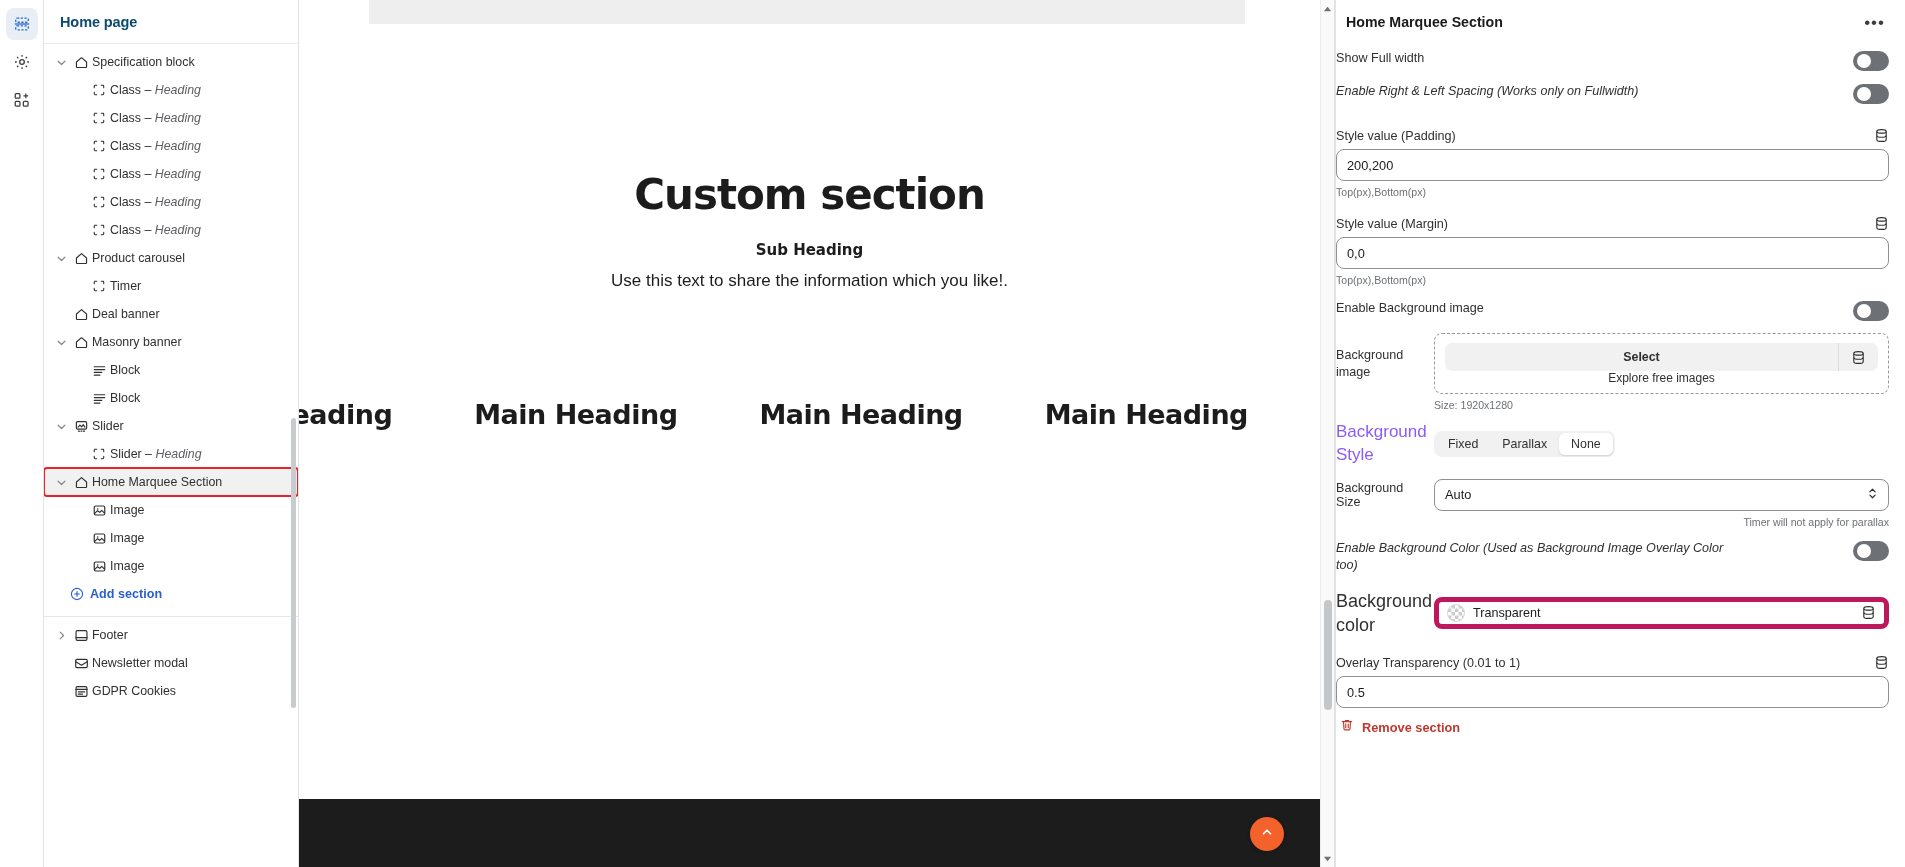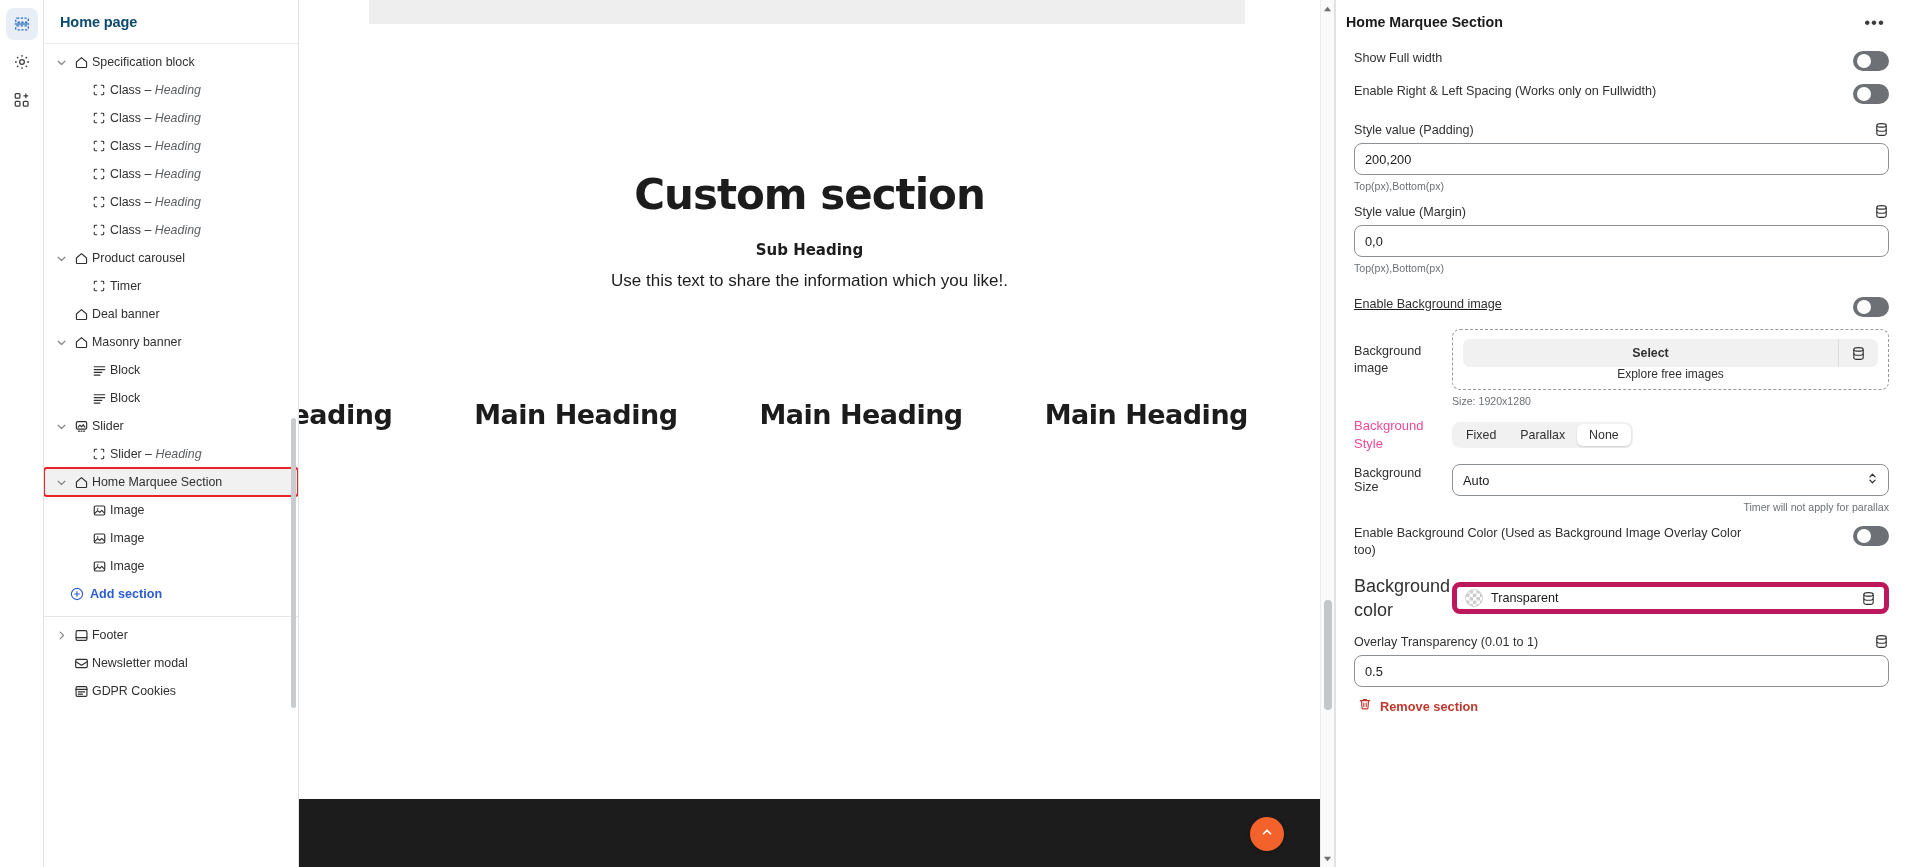--- a/index.html
+++ b/index.html
@@ -194,44 +194,44 @@
     overflow: hidden;
   }
   .set-header {
     height: 44px; flex: 0 0 44px;
     display: flex; align-items: center; justify-content: space-between;
     padding: 0 16px 0 10px;
   }
   .set-title { font-size: 14.2px; font-weight: 700; color: #1a1a1a; }
   .kebab { color: #3d3d3d; cursor: pointer; font-size: 17px; line-height: 1; letter-spacing: 1px; padding: 2px 4px;}
 
-  .set-body { flex: 1 1 auto; padding: 0 16px 0 18px; overflow: hidden; }
+  .set-body { flex: 1 1 auto; padding: 0 16px 0 0; overflow: hidden; }
 
   .row {
     display: flex; align-items: flex-start; justify-content: space-between;
     gap: 10px;
     padding: 6px 0;
   }
   .row-label { font-size: 12.6px; color: #303030; line-height: 1.38; }
-  .row-label.small { max-width: 400px; }
+  .row-label.small { max-width: 400px; font-style: italic; }
 
   .toggle {
     width: 36px; height: 20px; border-radius: 10px;
     background: #6d7175; position: relative; flex: 0 0 36px;
     cursor: pointer; margin-top: 1px;
   }
   .toggle .knob {
     position: absolute; top: 3px; left: 4px;
     width: 14px; height: 14px; border-radius: 50%;
     background: #fff;
   }
 
   .field-label-row {
     display: flex; align-items: center; justify-content: space-between;
-    margin-top: 12px;
+    margin-top: 18px;
     text-align: center;
   }
   .field-label { font-size: 12.6px; color: #303030; }
   .db-icon { color: #303030; cursor: pointer; display:flex; }
   .text-input {
     margin-top: 6px;
     width: 100%; height: 32px;
     border: 1px solid #8c9196; border-radius: 8px;
     background: #fff;
     font-size: 12.8px; color: #1a1a1a;
@@ -266,21 +266,21 @@
     width: 40px; flex: 0 0 40px;
     display: flex; align-items: center; justify-content: center;
     border-left: 1px solid #dcdcdc; cursor: pointer;
   }
   .explore-link { font-size: 12px; color: #303030; cursor: pointer; }
   .size-note { font-size: 10.6px; color: #6d7175; margin: 5px 0 0 98px; }
 
   .segmented-row {
     display: flex; align-items: center; gap: 12px; margin-top: 10px;
   }
-  .seg-label { font-size: 13px; color: #ec4899; width: 86px; line-height: 1.35; }
+  .seg-label { font-size: 17px; color: #8b5cf6; width: 86px; line-height: 1.35; }
   .segmented {
     display: flex; background: #f1f1f1; border-radius: 8px; padding: 2px;
   }
   .seg {
     padding: 4px 12px; font-size: 12.4px; color: #303030;
     border-radius: 6px; cursor: pointer;
   }
   .seg.active { background: #fff; box-shadow: 0 1px 2px rgba(0,0,0,.14); font-weight: 500; }
 
   .select-row { display: flex; align-items: center; gap: 12px; margin-top: 12px; }
@@ -767,21 +767,21 @@
           <svg width="15" height="15" viewBox="0 0 16 16" fill="none" stroke="#303030" stroke-width="1.2">
             <ellipse cx="8" cy="3.6" rx="5" ry="1.9"></ellipse>
               <path d="M3 3.6v8.8c0 1.05 2.24 1.9 5 1.9s5-.85 5-1.9V3.6"></path>
               <path d="M3 8c0 1.05 2.24 1.9 5 1.9s5-.85 5-1.9"></path>
           </svg>
         </span>
       </div>
       <input class="text-input" value="0,0" style="">
       <div class="hint">Top(px),Bottom(px)</div>
 
-      <div class="row" style="margin-top:16px;text-decoration:underline;">
+      <div class="row" style="margin-top:8px;">
         <span class="row-label">Enable Background image</span>
         <span class="toggle">
             <span class="knob"></span>
           </span>
       </div>
 
       <div class="bg-image-row">
         <span class="bg-image-label">Background image</span>
         <div class="dashed-box">
           <div class="select-btn-group">

